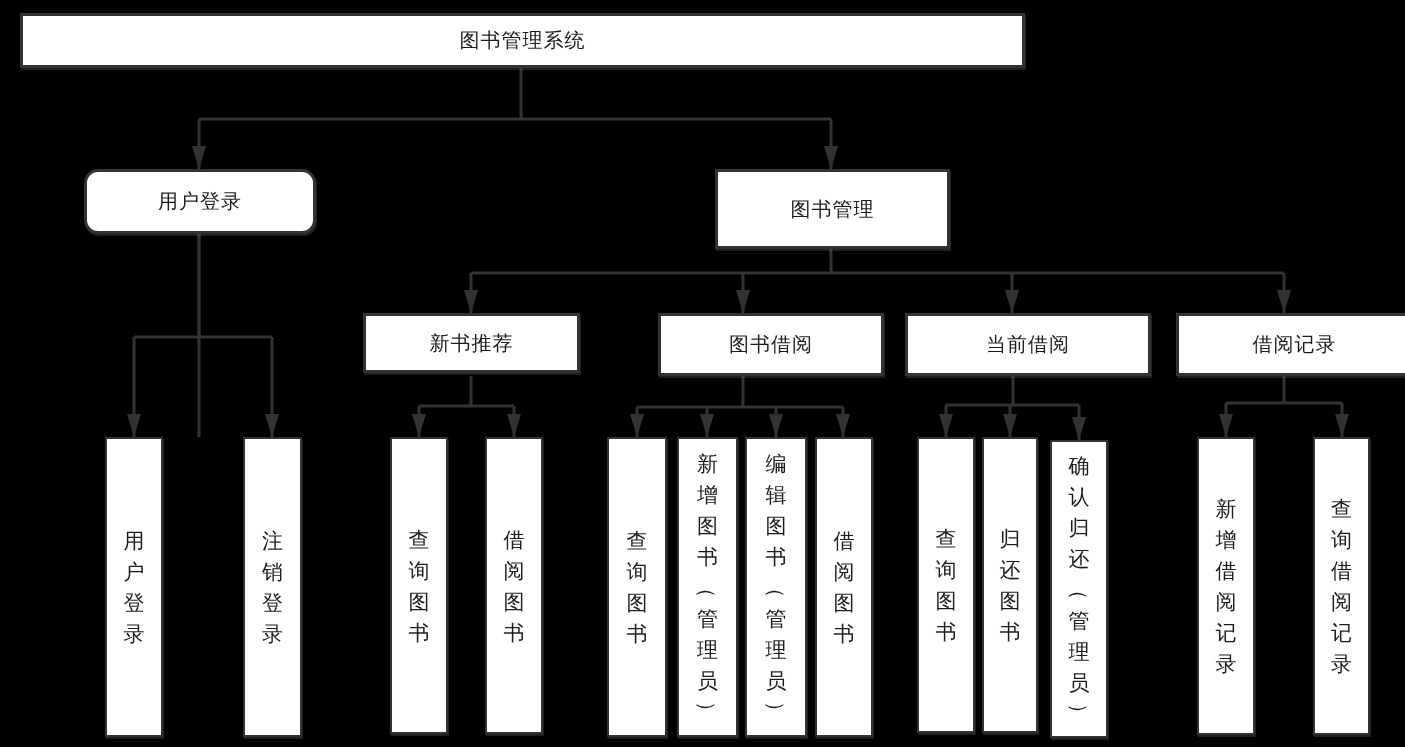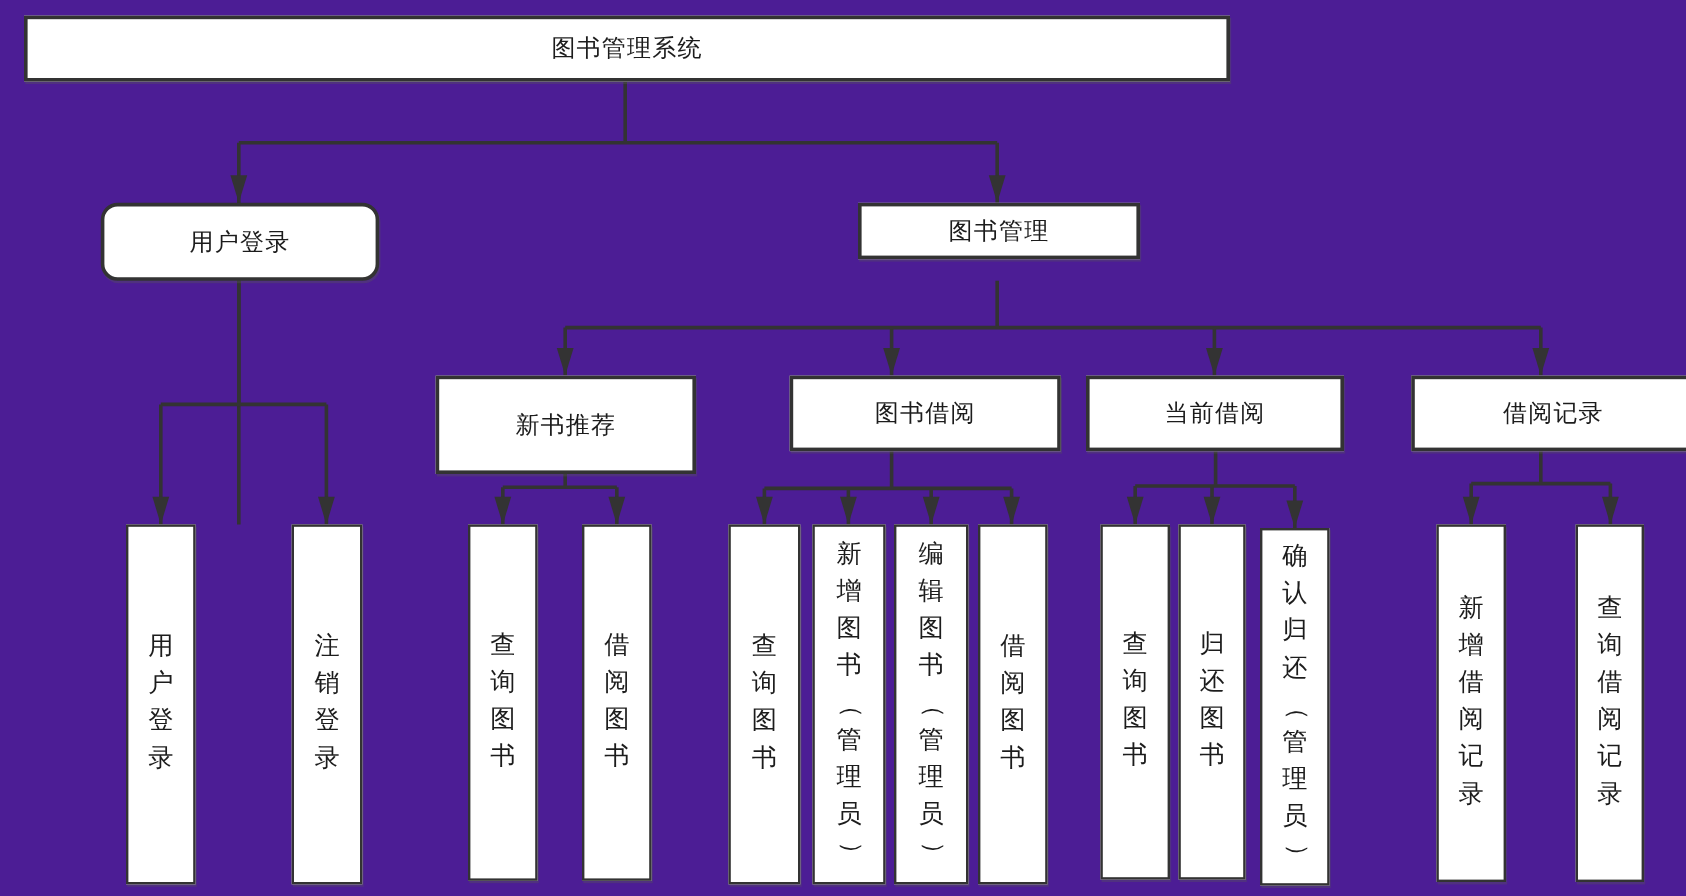--- a/index.html
+++ b/index.html
@@ -1,21 +1,21 @@
 <!DOCTYPE html>
 <html><head>
 <meta charset="utf-8">
 <style>
   html, body { margin: 0; padding: 0; background: #ffffff; }
   .canvas {
     position: relative;
     width: 1405px;
     height: 747px;
-    background: #4c1d95;
-    font-family: Liberation Mono, monospace;
+    background: #000000;
+    font-family: Liberation Sans, sans-serif;
     overflow: hidden;
   }
   svg.connectors {
     position: absolute;
     left: 0; top: 0;
     width: 1405px; height: 747px;
     z-index: 1;
   }
   .node {
     position: absolute;
@@ -107,25 +107,25 @@
       <polygon points="1010,437 1003,414 1017,414"></polygon>
       <polygon points="1079,440 1072,417 1086,417"></polygon>
       <polygon points="1226,437 1219,414 1233,414"></polygon>
       <polygon points="1342,437 1335,414 1349,414"></polygon>
     </g>
   </svg>
 
   <div class="node" style="left:20px; top:13px; width:1005px; height:55px;">图书管理系统</div>
 
   <div class="node" style="left:84px; top:169px; width:232px; height:65px;border-radius:14px;">用户登录</div>
-  <div class="node" style="left:715px; top:169px; width:235px; height:47px;">图书管理</div>
-
-  <div class="node" style="left:363px; top:313px; width:217px; height:82px;">新书推荐</div>
+  <div class="node" style="left:715px; top:169px; width:235px; height:80px;">图书管理</div>
+
+  <div class="node" style="left:363px; top:313px; width:217px; height:60px;">新书推荐</div>
   <div class="node" style="left:658px; top:313px; width:226px; height:63px;">图书借阅</div>
-  <div class="node" style="left:905px; top:313px; width:215px; height:63px;">当前借阅</div>
+  <div class="node" style="left:905px; top:313px; width:246px; height:63px;">当前借阅</div>
   <div class="node" style="left:1176px; top:313px; width:237px; height:63px;">借阅记录</div>
 
   <div class="vnode" style="left:105px; top:437px; width:58px; height:300px;">
       <span class="ch">用</span>
       <span class="ch">户</span>
       <span class="ch">登</span>
       <span class="ch">录</span>
     </div>
   <div class="vnode" style="left:243px; top:437px; width:59px; height:300px;">
       <span class="ch">注</span>

